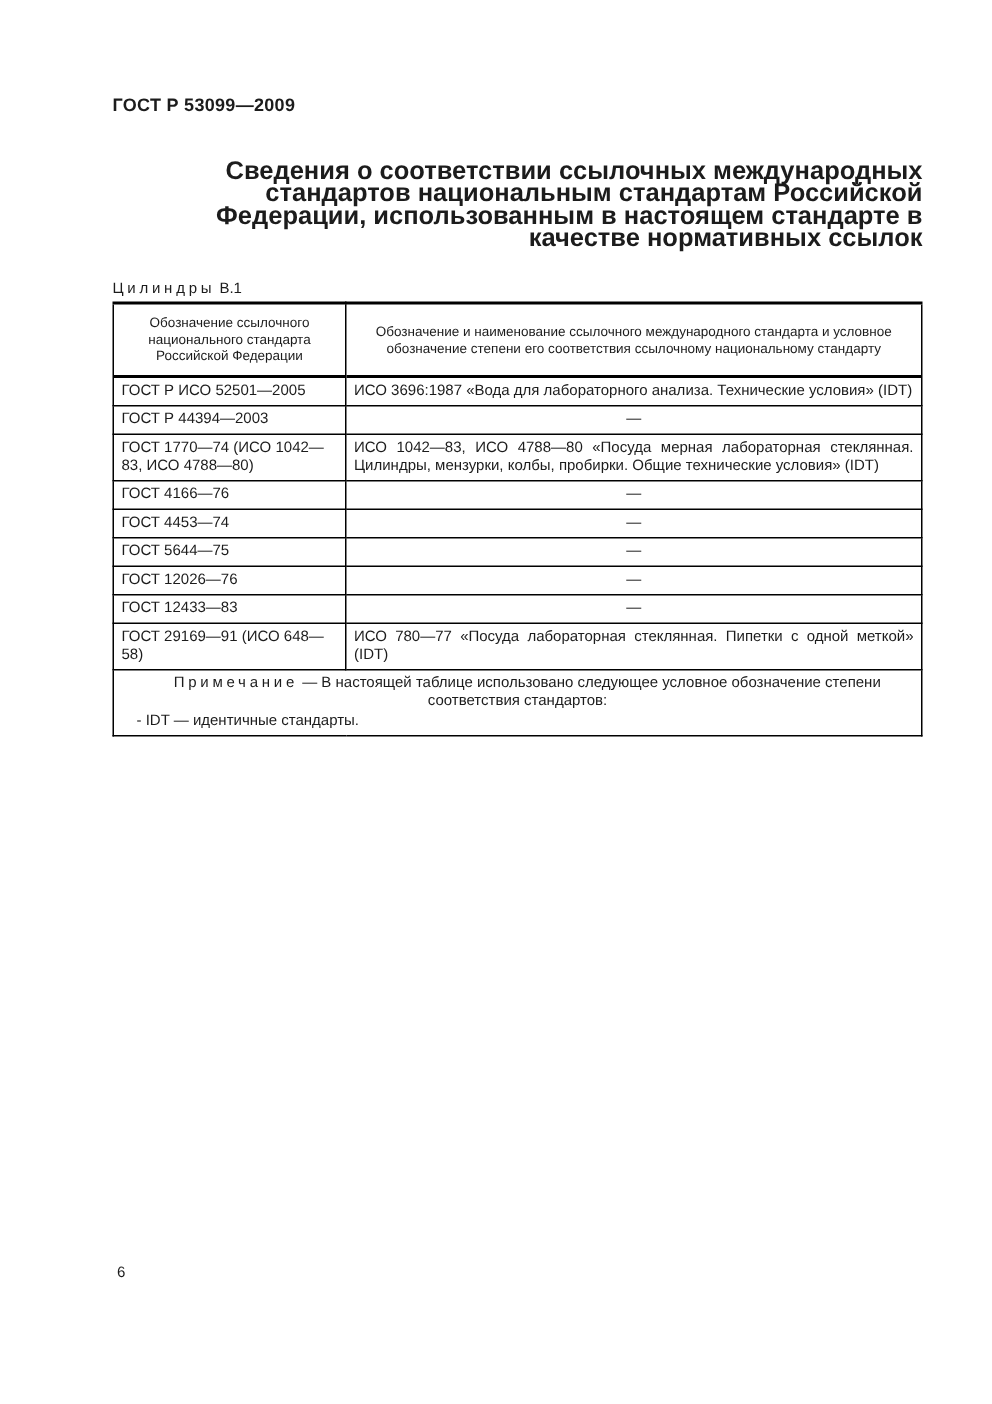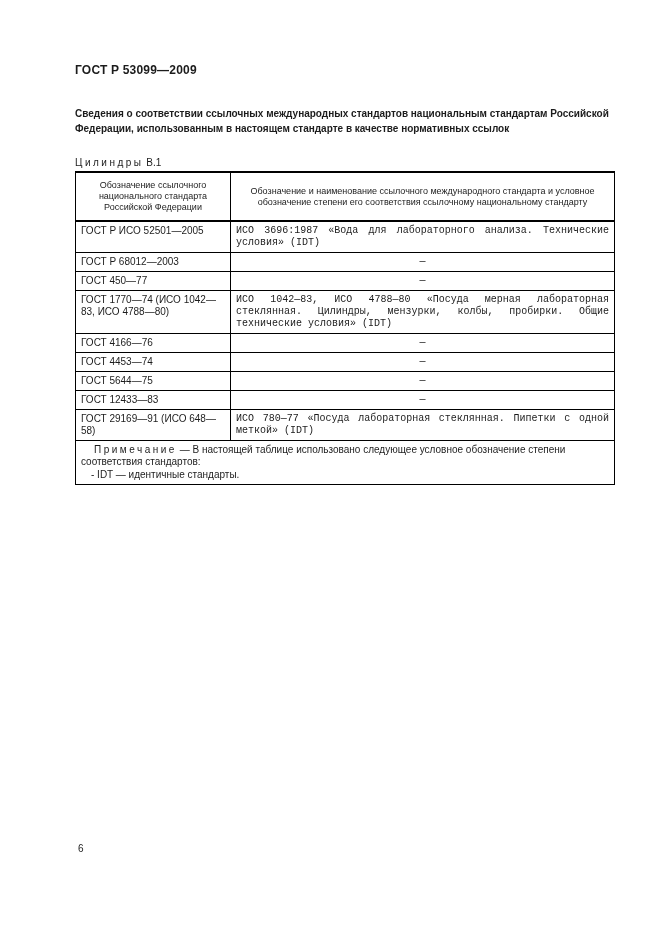--- a/index.html
+++ b/index.html
@@ -29,22 +29,22 @@
   }
   .appendix {
     margin-top: 20px;
     text-align: center;
     font-size: 10.5px;
     font-weight: bold;
     line-height: 13px;
   }
   .title {
     margin: 29px 0 0 0;
-    text-align: left;
-    font-size: 10px;
+    text-align: right;
+    font-size: 17px;
     font-weight: bold;
     line-height: 15px;
   }
   .table-caption {
     margin-top: 21px;
     margin-bottom: 3px;
     font-size: 10px;
   }
   .spaced {
     letter-spacing: 2.5px;
@@ -72,31 +72,31 @@
     line-height: 11px;
     text-align: center;
     vertical-align: middle;
     padding: 7px 10px;
   }
   td.cell-nat {
     text-align: left;
   }
   td.cell-int {
     text-align: justify;
-    font-family: Liberation Mono, monospace;
   }
   td.cell-int.dash {
     text-align: center;
   }
   td.note-cell {
     padding: 5px 8px 6px 8px;
     line-height: 12.5px;
   }
   .note-line1 {
     text-indent: 13px;
+    text-align: center;
   }
   .note-item {
     padding-left: 10px;
     margin-top: 1px;
   }
   .page-number {
     position: absolute;
     left: 78px;
     top: 843px;
     font-size: 10px;
@@ -124,41 +124,41 @@
         <th>Обозначение ссылочного национального стандарта Российской Федерации</th>
         <th>Обозначение и наименование ссылочного международного стандарта и условное обозначение степени его соответствия ссылочному национальному стандарту</th>
       </tr>
     </thead>
     <tbody id="rows-body">
         <tr>
           <td class="cell-nat">ГОСТ  Р ИСО 52501—2005</td>
           <td class="cell-int">ИСО  3696:1987 «Вода для лабораторного анализа. Технические условия» (IDT)</td>
         </tr>
         <tr>
-          <td class="cell-nat">ГОСТ  Р 68012—2003</td>
-          <td class="cell-int dash">—</td>
-        </tr>
-        <tr>
-          <td class="cell-nat">ГОСТ  450—77</td>
+          <td class="cell-nat">ГОСТ  Р 44394—2003</td>
           <td class="cell-int dash">—</td>
         </tr>
         <tr>
           <td class="cell-nat">ГОСТ  1770—74 (ИСО 1042—83, ИСО 4788—80)</td>
           <td class="cell-int">ИСО  1042—83, ИСО 4788—80 «Посуда мерная лабораторная стеклянная. Цилиндры, мензурки, колбы, пробирки. Общие технические условия» (IDT)</td>
         </tr>
         <tr>
           <td class="cell-nat">ГОСТ  4166—76</td>
           <td class="cell-int dash">—</td>
         </tr>
         <tr>
           <td class="cell-nat">ГОСТ  4453—74</td>
           <td class="cell-int dash">—</td>
         </tr>
         <tr>
           <td class="cell-nat">ГОСТ  5644—75</td>
+          <td class="cell-int dash">—</td>
+        </tr>
+        <tr>
+          <td class="cell-nat">ГОСТ  12026—76</td>
           <td class="cell-int dash">—</td>
         </tr>
         <tr>
           <td class="cell-nat">ГОСТ  12433—83</td>
           <td class="cell-int dash">—</td>
         </tr>
         <tr>
           <td class="cell-nat">ГОСТ  29169—91 (ИСО 648—58)</td>
           <td class="cell-int">ИСО  780—77 «Посуда лабораторная стеклянная. Пипетки с одной меткой» (IDT)</td>
         </tr>

